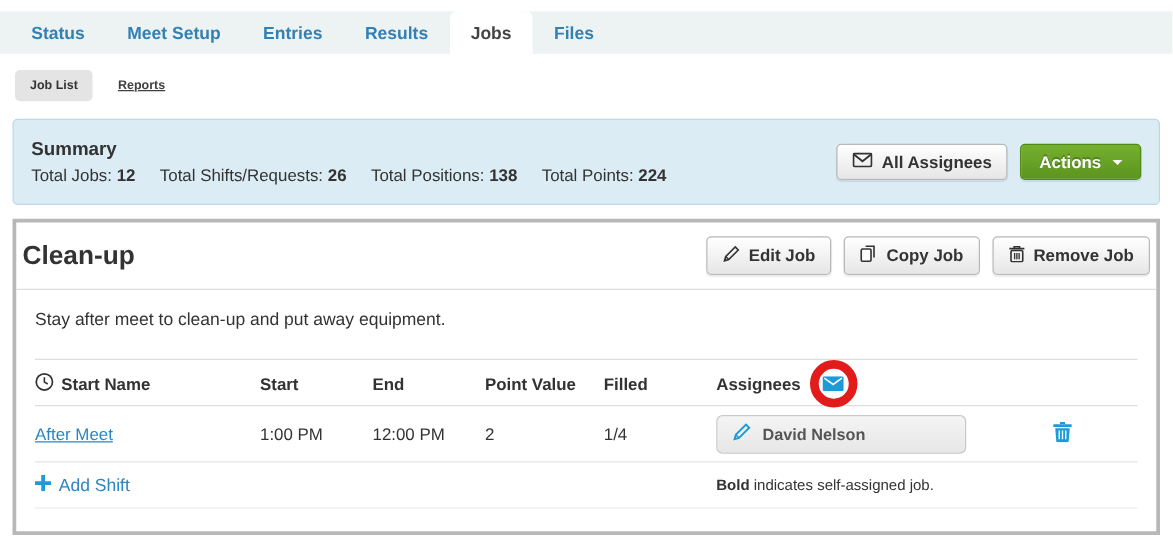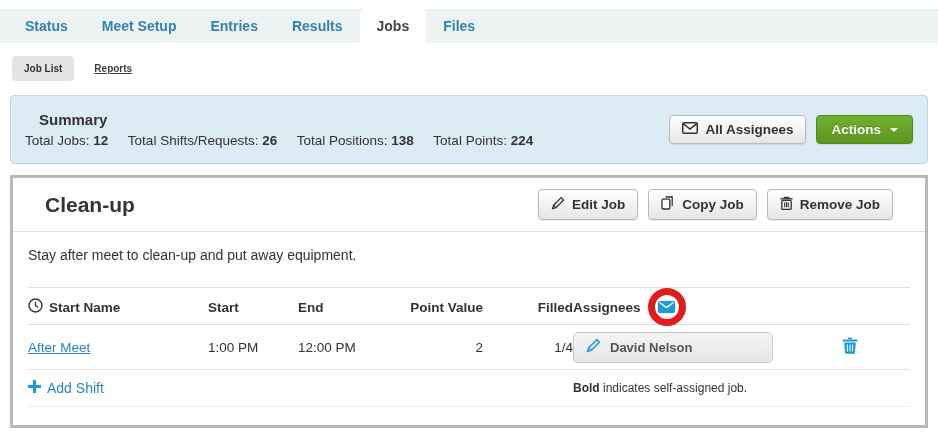--- a/index.html
+++ b/index.html
@@ -36,21 +36,21 @@
   }
   .subtab.active { background:#e4e4e4; color:#333; }
   .subtab.link { color:#404040; padding:7px 0; }
 
   
   .summary {
     margin:0 10px; background:#dcecf5; border:1px solid #bcd8e6;
     border-radius:4px; padding:10px 14px; height:69px;
     display:flex; justify-content:space-between; align-items:center;
   }
-  .summary-title { font-size:15px; font-weight:bold; margin-bottom:5px;margin-left:14px; }
+  .summary-title { font-size:15px; font-weight:bold; margin-bottom:5px; }
   .summary-stats { font-size:13.5px; color:#333; }
   .summary-stats .stat { margin-right:16px; }
   .summary-stats strong { font-weight:bold; }
   .summary-actions { display:flex; align-items:flex-start; gap:10px; }
 
   
   .btn {
     display:inline-flex; align-items:center; gap:7px;
     background:linear-gradient(#ffffff,#e6e6e6);
     border:1px solid #b9b9b9; border-radius:4px;
@@ -69,39 +69,39 @@
     border-top:4px solid #ffffff;
   }
 
   
   .job-card {
     margin:11px 10px 0; width:918px; border:3px solid #b8b8b8;
     background:#fff; height:253px;
   }
   .job-header {
     display:flex; justify-content:space-between; align-items:center;
-    padding:11px 32px; border-bottom:1px solid #ddd;
+    padding:11px 5px; border-bottom:1px solid #ddd;
   }
   .job-title { font-size:21px; font-weight:bold; margin:0; color:#333; }
   .job-buttons { display:flex; gap:10px; }
   .job-desc { padding:15px 15px 24px; font-size:14px; color:#333; }
 
   
   .trow {
     display:grid;
     grid-template-columns:180px 90px 90px 95px 90px 1fr 80px;
     align-items:center; margin:0 15px;
   }
   .thead {
     border-top:1px solid #ddd; border-bottom:1px solid #ddd;
     height:38px; font-weight:bold; font-size:13.5px;
   }
   .tdata { height:45px; border-bottom:1px solid #e5e5e5; font-size:13.5px; }
   .tfoot { height:37px; border-bottom:1px solid #eee; font-size:13.5px; }
-  .cell-center { text-align:right; }
+  .cell-center { text-align:left; }
   .hcell { display:flex; align-items:center; gap:6px; }
 
   .link { color:#2a85c2; text-decoration:underline; cursor:pointer; }
 
   .red-ring {
     width:38px; height:38px; border:7px solid #e21b1b; border-radius:50%;
     display:inline-flex; align-items:center; justify-content:center;
     margin-left:1px; flex:none;
   }
 

